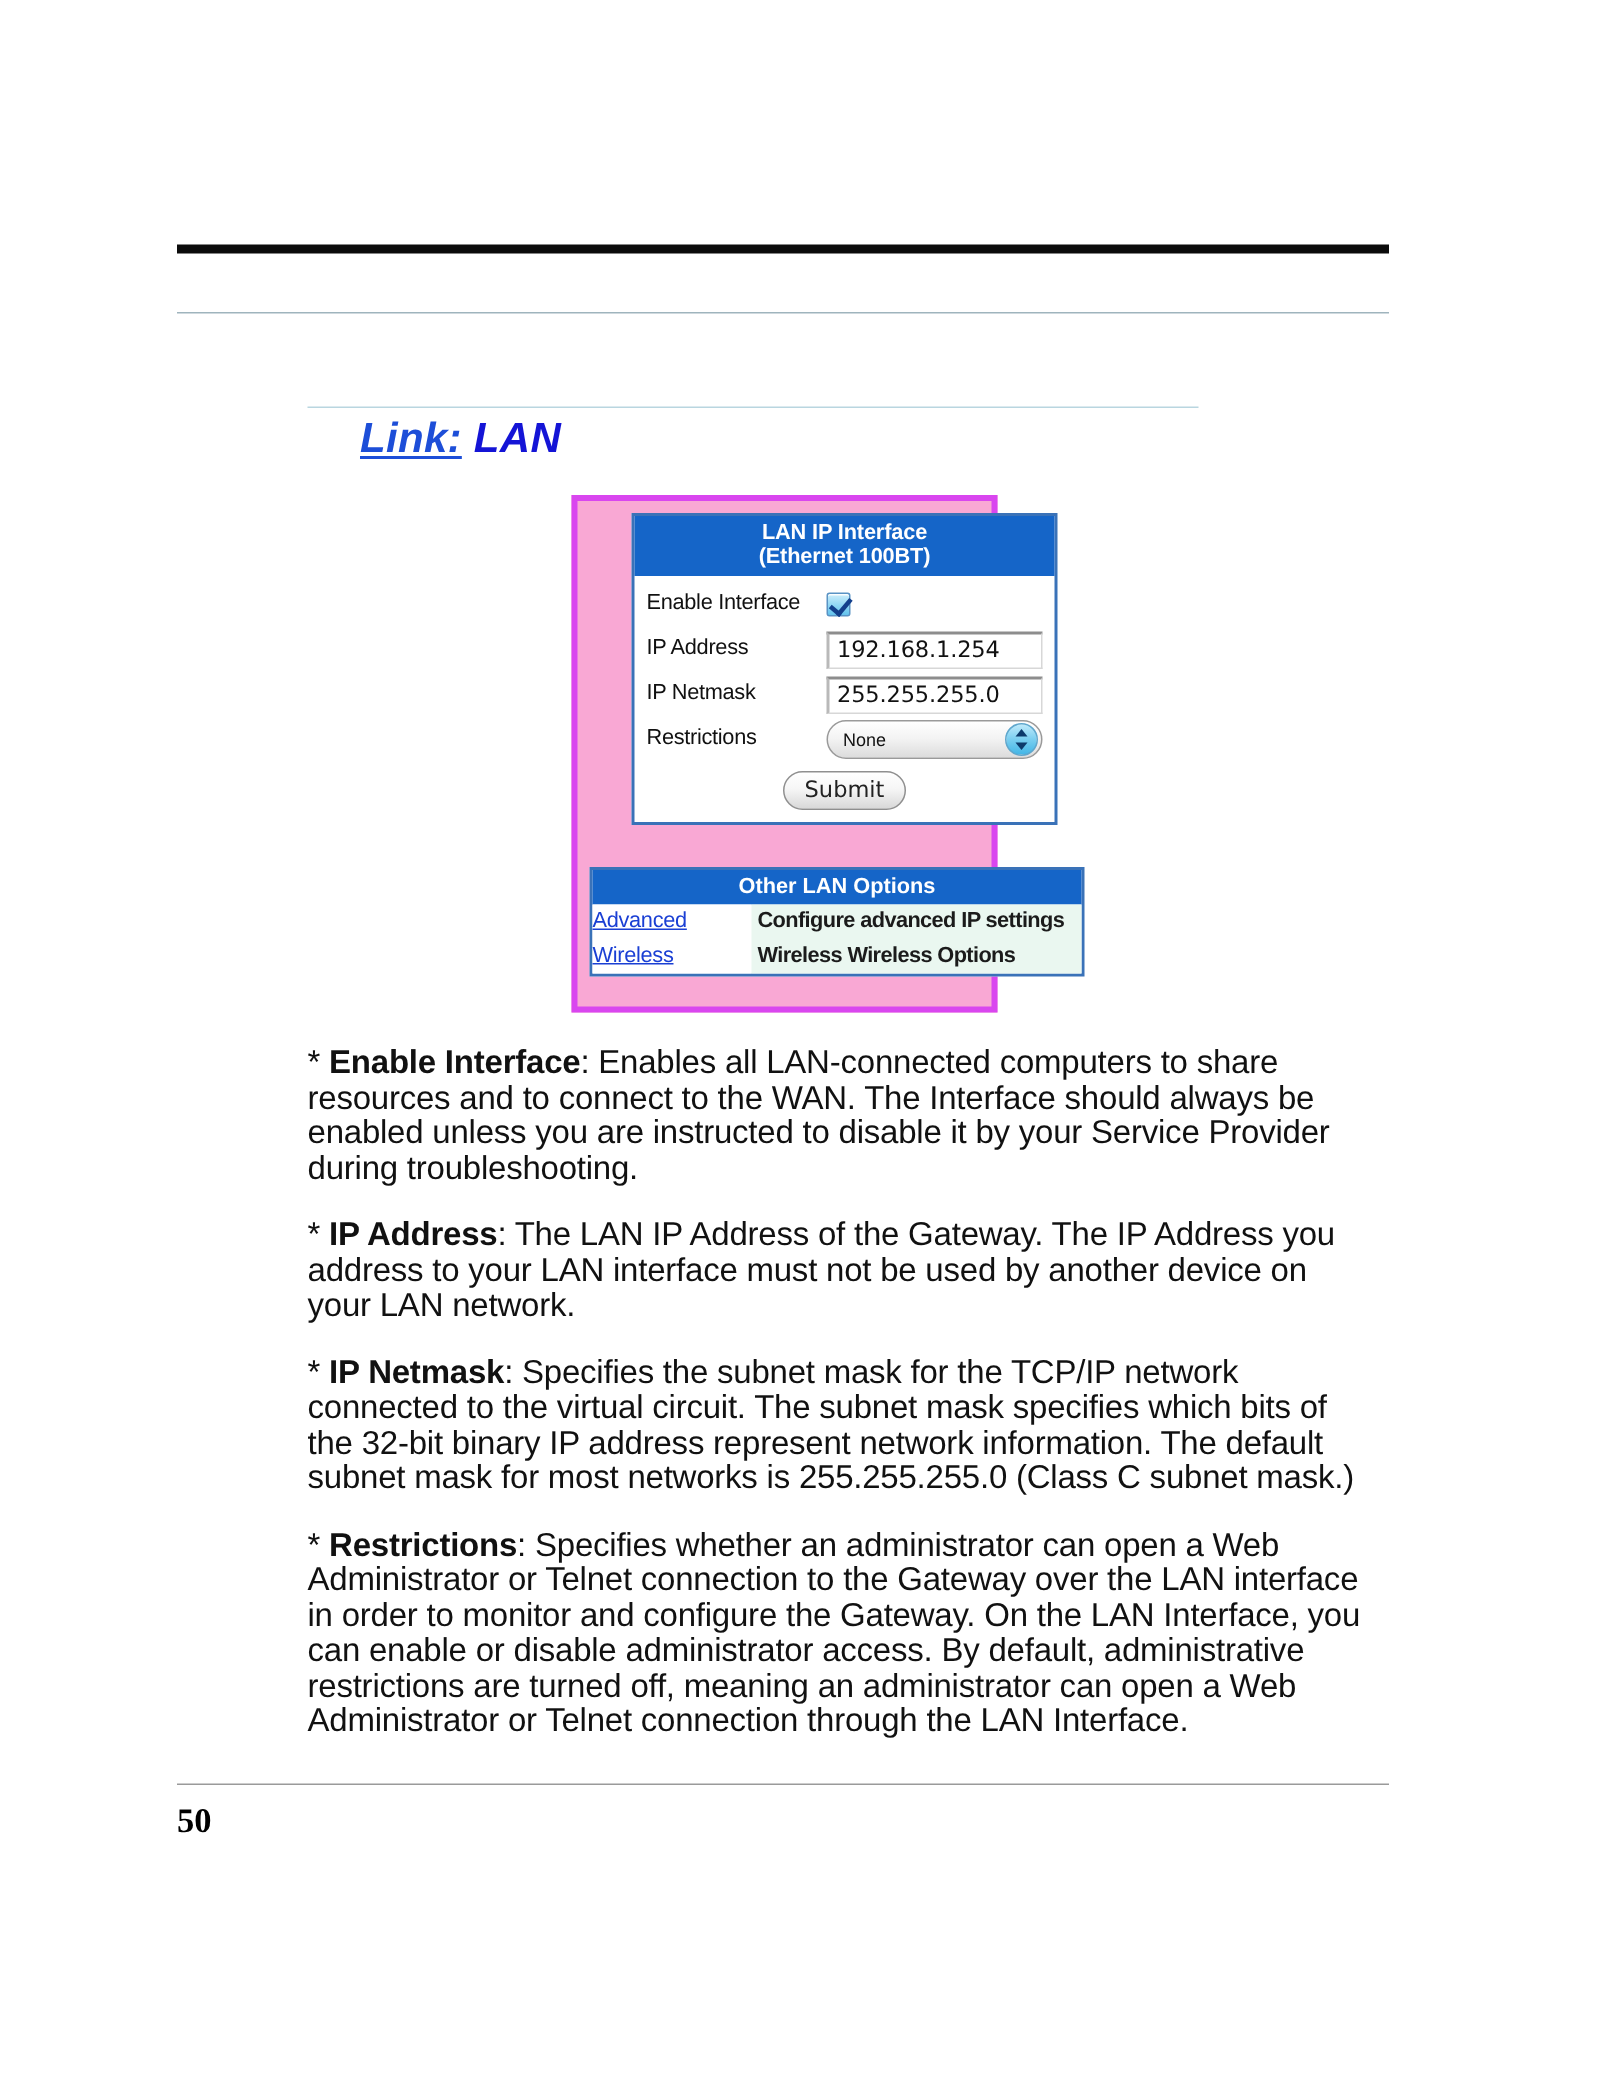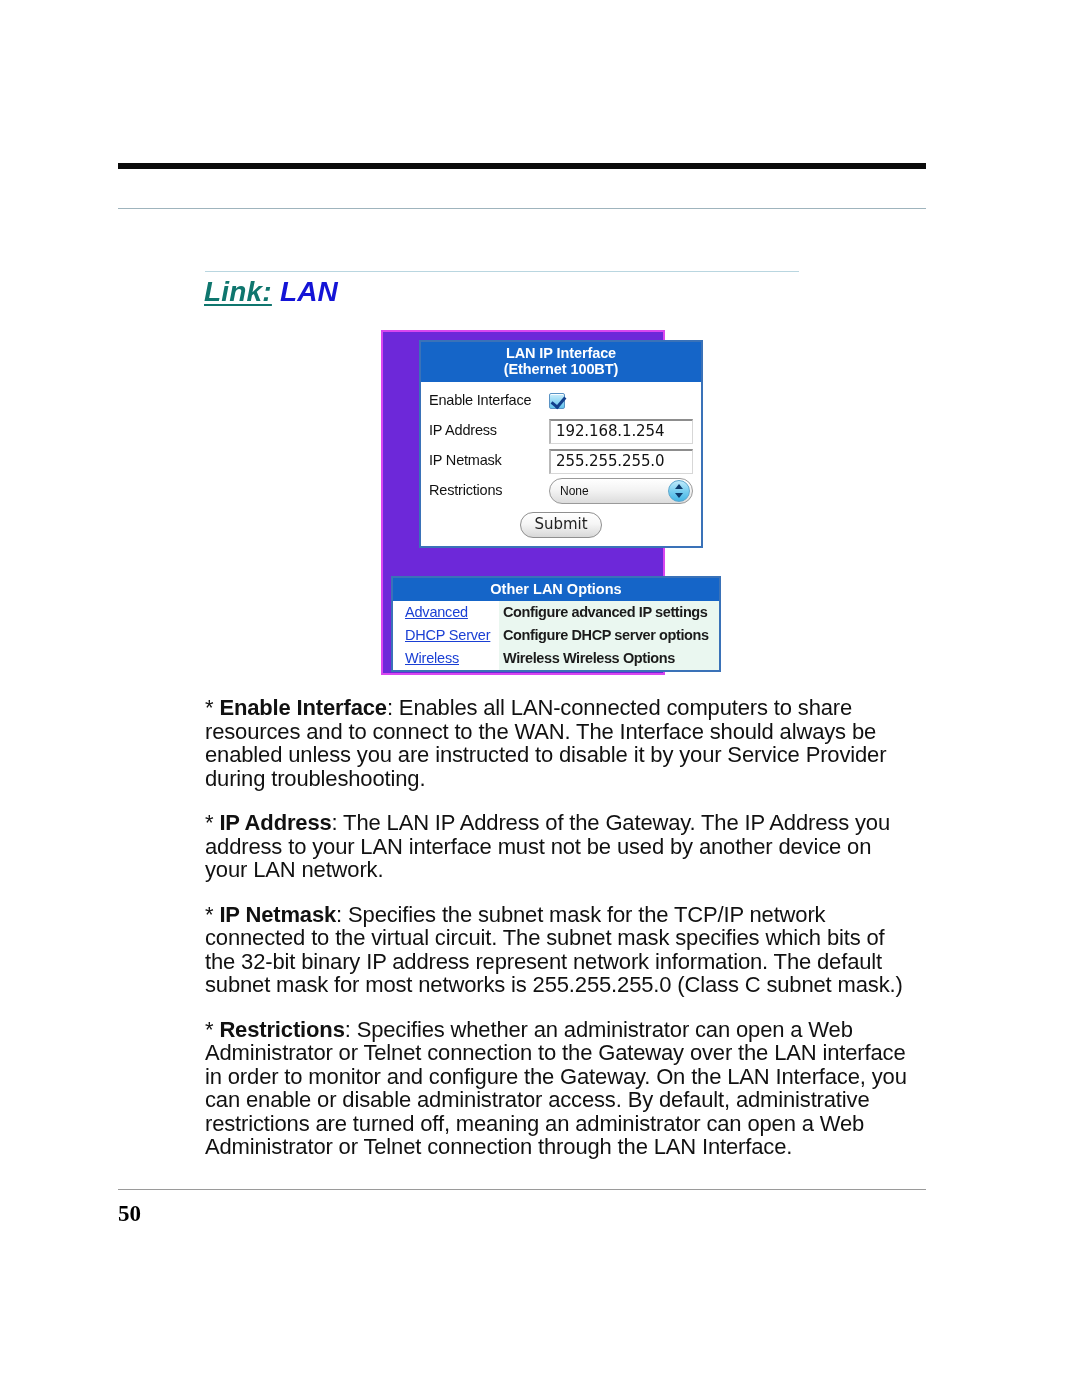--- a/index.html
+++ b/index.html
@@ -48,38 +48,39 @@
     position: absolute;
     left: 204px;
     top: 276px;
     font-size: 28px;
     font-style: italic;
     font-weight: bold;
     letter-spacing: 0.2px;
     white-space: nowrap;
   }
   .section-heading .h-link {
-    color: #0f766e;
+    color: #1d4ed8;
     text-decoration: underline;
     text-underline-offset: 3px;
+    margin-left: 36px;
   }
   .section-heading .h-lan {
     color: #1414d6;
     text-underline-offset: 3px;
   }
 
   
   .figure {
     position: absolute;
     left: 381px;
     top: 330px;
     width: 284px;
     height: 345px;
-    border: 2px solid #d946ef;
-    background: #6d28d9;
+    border: 4px solid #d946ef;
+    background: #f9a8d4;
     padding: 8px 9px;
   }
 
   
   .form-panel {
     width: 284px;
     margin: 0 auto 0 27px;
     border: 2px solid #3a72b8;
     background: #ffffff;
   }
@@ -234,21 +235,21 @@
   }
   .opt-row {
     display: flex;
     align-items: stretch;
     min-height: 23px;
   }
   .opt-link-cell {
     flex: 0 0 106px;
     background: #ffffff;
     font-size: 14.5px;
-    padding: 2px 0 2px 12px;
+    padding: 2px 0 2px 0;
     line-height: 19px;
     letter-spacing: -0.2px;
   }
   .opt-link-cell a {
     color: #1a3fd4;
     text-decoration: underline;
   }
   .opt-desc-cell {
     flex: 1 1 auto;
     background: #eaf7f0;
@@ -355,26 +356,20 @@
   <div class="options-panel">
     <div class="options-title">Other LAN Options</div>
 
     <div class="opt-row">
       <div class="opt-link-cell">
         <a href="#">Advanced</a>
       </div>
       <div class="opt-desc-cell">Configure advanced IP settings</div>
     </div>
 
-    <div class="opt-row">
-      <div class="opt-link-cell">
-        <a href="#">DHCP Server</a>
-      </div>
-      <div class="opt-desc-cell">Configure DHCP server options</div>
-    </div>
 
     <div class="opt-row">
       <div class="opt-link-cell">
         <a href="#">Wireless</a>
       </div>
       <div class="opt-desc-cell">Wireless Wireless Options</div>
     </div>
   </div>
 
 </div>

